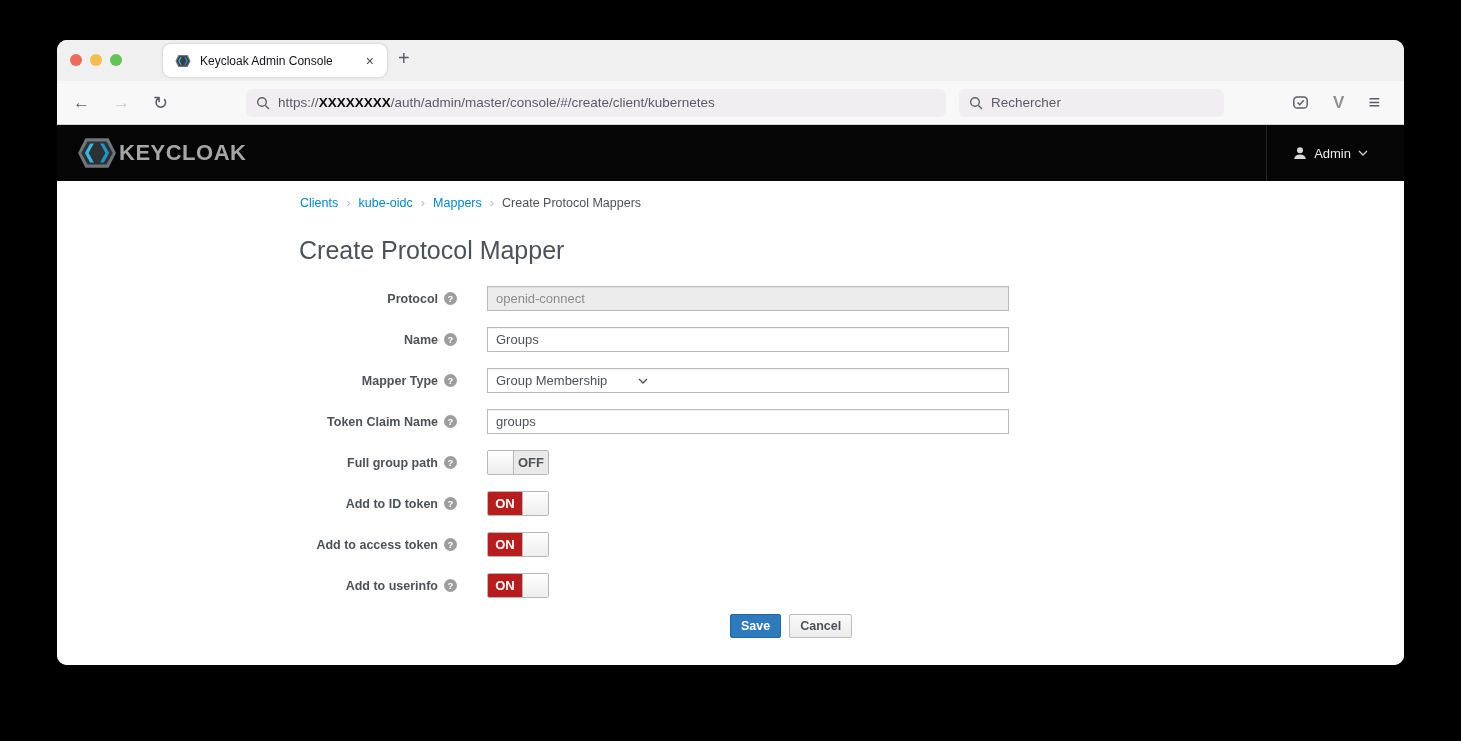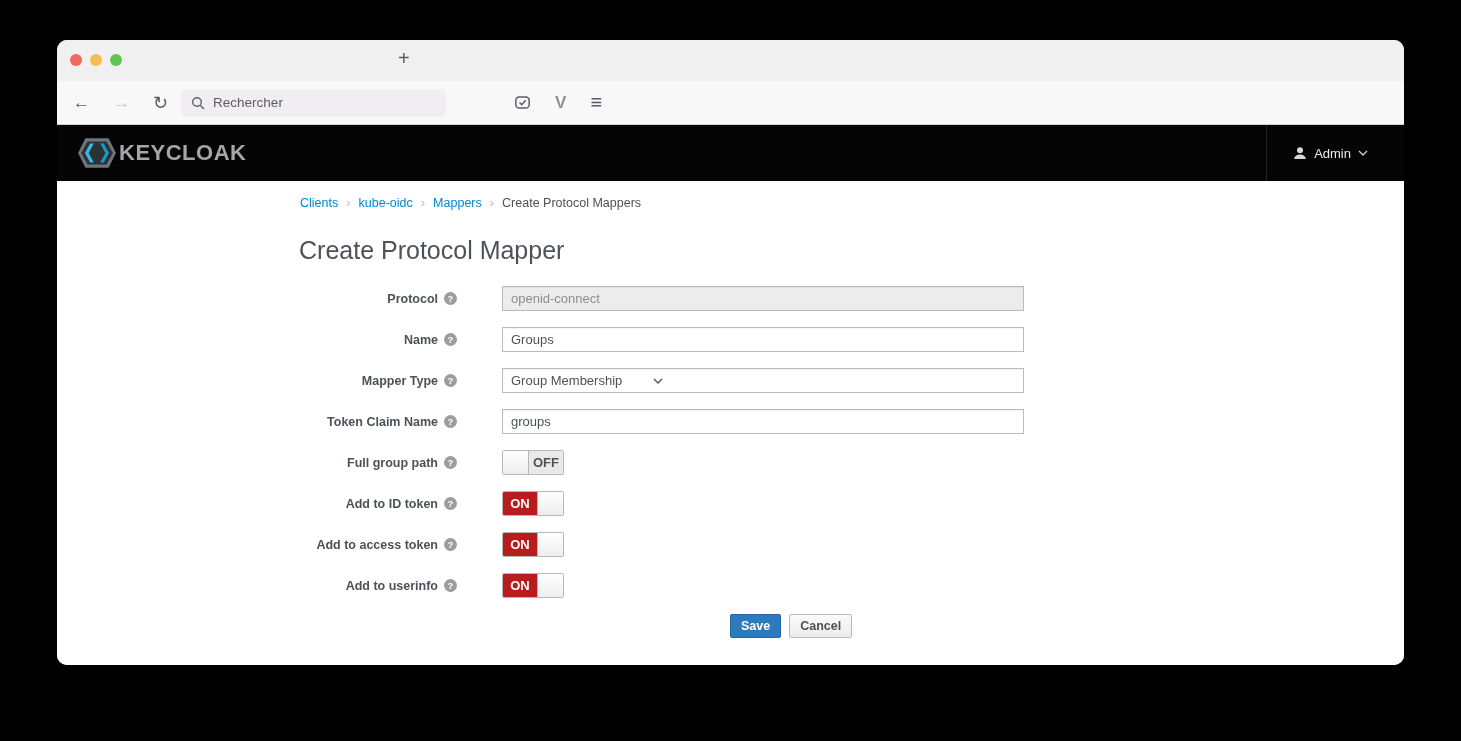--- a/index.html
+++ b/index.html
@@ -60,21 +60,21 @@
   .breadcrumb .current { color:#4d5258; }
   .page-title { margin:26px 0 0 242px; font-size:25px; font-weight:300; color:#4d5258; }
 
   .kform { margin:21px 0 0 243px; }
   .form-row { display:flex; align-items:center; height:25px; margin-bottom:16px; }
   .label-wrap { width:157px; display:flex; align-items:center; justify-content:flex-end; }
   .label-text { font-size:12.5px; font-weight:700; color:#4d5258; text-align:right; }
   .help { width:13px; height:13px; margin-left:6px; border-radius:50%; background:#9d9d9d;
           color:#fff; font-size:9.5px; font-weight:700; display:flex; align-items:center;
           justify-content:center; flex:0 0 13px; }
-  .field-wrap { margin-left:45px; }
+  .field-wrap { margin-left:30px; }
   .txt-input, .select-box { width:522px; height:25px; border:1px solid #bbb; background:#fff;
           font-size:13px; color:#4d5258; padding:0 8px; font-family:inherit;
           box-shadow:inset 0 1px 1px rgba(0,0,0,.05); }
   .txt-input[disabled] { background:#ececec; color:#8b8d8f; }
   .select-box { display:flex; align-items:center; justify-content:flex-start;gap:31px; }
 
   .switch { width:62px; height:25px; display:flex; border:1px solid #b7b7b7; border-radius:2px;
             overflow:hidden; }
   .switch .sw-label { flex:1; display:flex; align-items:center; justify-content:center;
             font-size:13px; font-weight:700; }
@@ -95,28 +95,45 @@
 <body>
 
 <div class="window">
 
   <div class="tabbar">
     <div class="lights">
       <span class="light red"></span>
       <span class="light yellow"></span>
       <span class="light green"></span>
     </div>
+    <div class="tab">
+      <svg width="16" height="16" viewBox="0 0 38 32">
+        <polygon points="8,2 30,2 37,16 30,30 8,30 1,16" fill="#6f767b"></polygon>
+        <polygon points="10,5 28,5 34,16 28,27 10,27 4,16" fill="#383e42"></polygon>
+        <polygon points="16,7 11,16 16,25 12.5,25 7.5,16 12.5,7" fill="#35b9e6"></polygon>
+        <polygon points="22,7 27,16 22,25 25.5,25 30.5,16 25.5,7" fill="#1a97c9"></polygon>
+      </svg>
+      <span class="tab-title">Keycloak Admin Console</span>
+      <span class="tab-close">×</span>
+    </div>
     <span class="newtab">+</span>
   </div>
 
   <div class="toolbar">
     <span class="nav-icon back">←</span>
     <span class="nav-icon forward">→</span>
     <span class="nav-icon reload">↻</span>
 
+    <div class="urlbar">
+      <svg width="14" height="14" viewBox="0 0 14 14">
+        <circle cx="6" cy="6" r="4.3" fill="none" stroke="#5f6368" stroke-width="1.4"></circle>
+        <line x1="9.4" y1="9.4" x2="13" y2="13" stroke="#5f6368" stroke-width="1.4"></line>
+      </svg>
+      <span class="url-text"><span>https://</span><span class="url-host">XXXXXXXX</span><span>/auth/admin/master/console/#/create/client/kubernetes</span></span>
+    </div>
 
     <div class="searchbar">
       <svg width="14" height="14" viewBox="0 0 14 14">
         <circle cx="6" cy="6" r="4.3" fill="none" stroke="#5f6368" stroke-width="1.4"></circle>
         <line x1="9.4" y1="9.4" x2="13" y2="13" stroke="#5f6368" stroke-width="1.4"></line>
       </svg>
       <input type="text" placeholder="Rechercher" style="">
     </div>
 
     <div class="tb-right">

